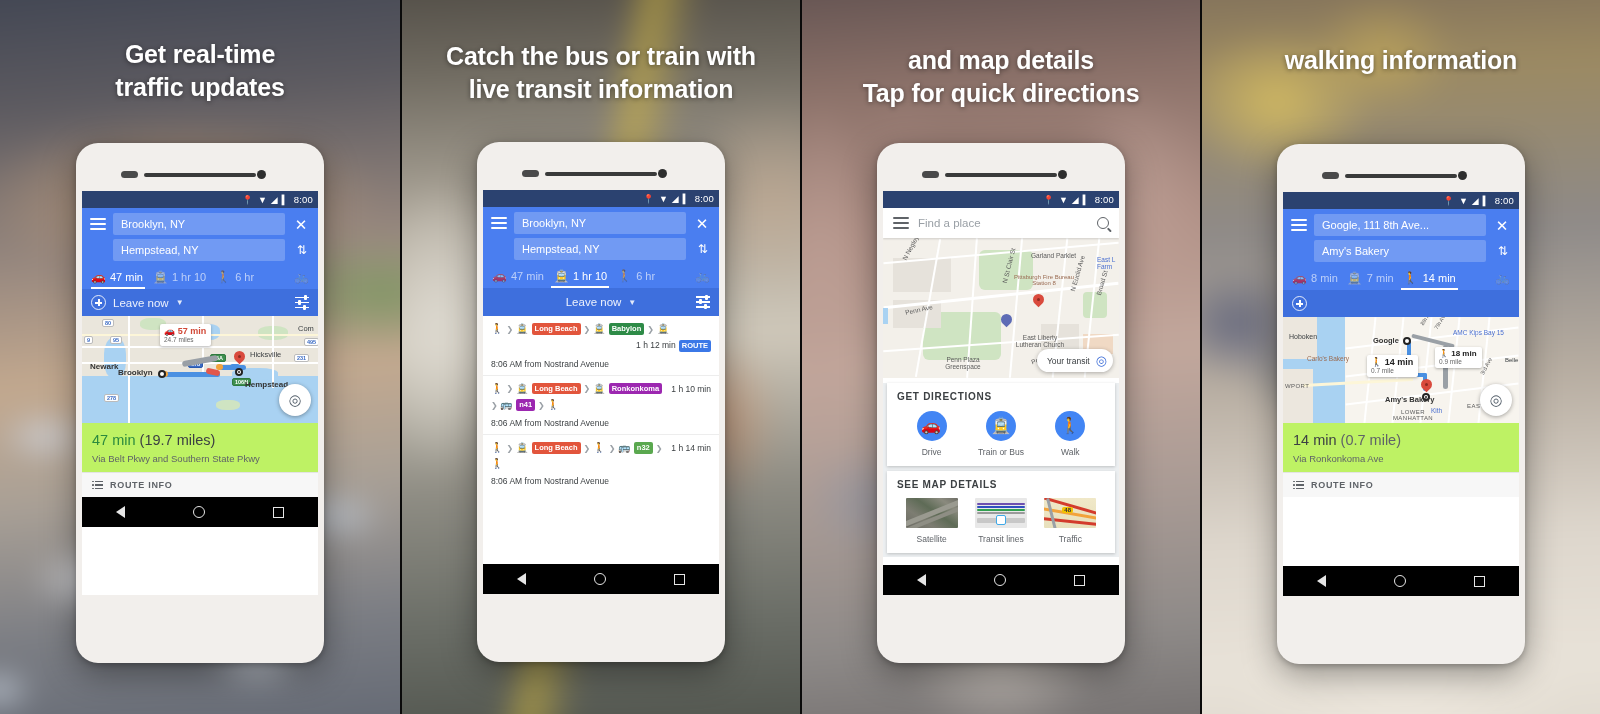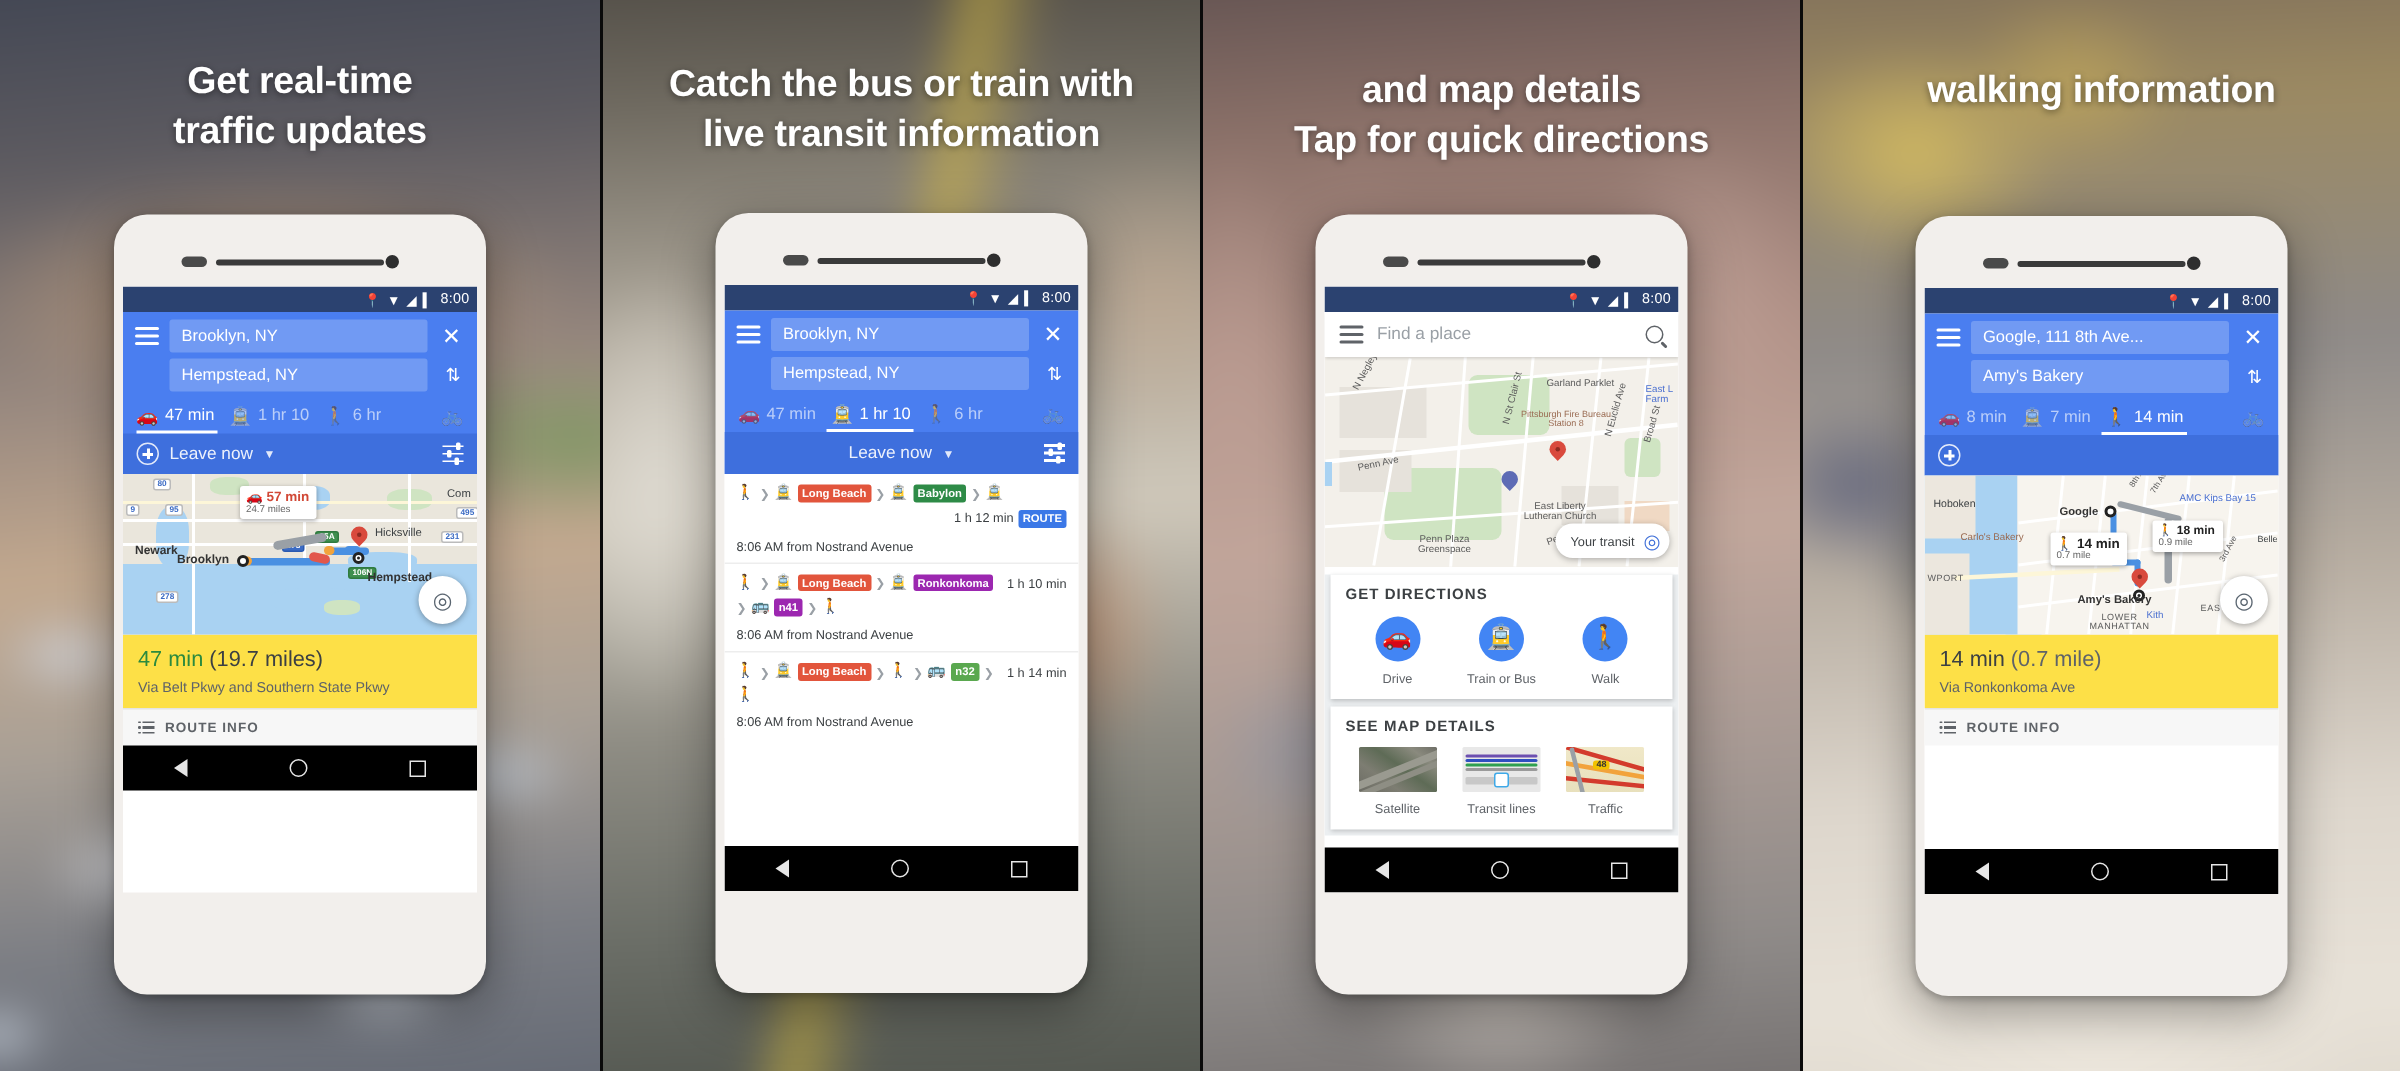--- a/index.html
+++ b/index.html
@@ -167,21 +167,21 @@
     display:flex; align-items:center; justify-content:center; color:#5a6570; font-size:15px;
   }
   .yourloc {
     position:absolute; right:6px; bottom:6px; background:#fff; border-radius:14px;
     padding:4px 6px 4px 10px; display:flex; align-items:center; gap:6px;
     box-shadow:0 1px 4px rgba(0,0,0,.3); font-size:8.5px; color:#3c4043;
   }
   .yourloc .crosshair { font-size:13px; color:#3f6fd8; }
 
   
-  .result { background:#fde047; padding:9px 10px 8px 10px; }
+  .result { background:#bef264; padding:9px 10px 8px 10px; }
   .result .big { font-size:14.5px; color:#3c4043; }
   .result .big .mins { color:#2b8a3e; font-weight:normal; }
   .result .big.dark .mins { color:#3c4043; }
   .result .via { font-size:9.5px; color:#5f6368; margin-top:5px; }
   .routeinfo { background:#f7f7f7; border-top:1px solid #e4e4e4; padding:7px 10px;
                display:flex; align-items:center; gap:7px; }
   .riicon { width:11px; height:9px; position:relative; }
   .riicon i { position:absolute; right:0; width:8px; height:1.5px; background:#5f6368; }
   .riicon i:nth-child(1){top:0;} .riicon i:nth-child(2){top:3.5px;} .riicon i:nth-child(3){top:7px;}
   .riicon b { position:absolute; left:0; width:1.7px; height:1.7px; background:#5f6368; border-radius:50%; }

